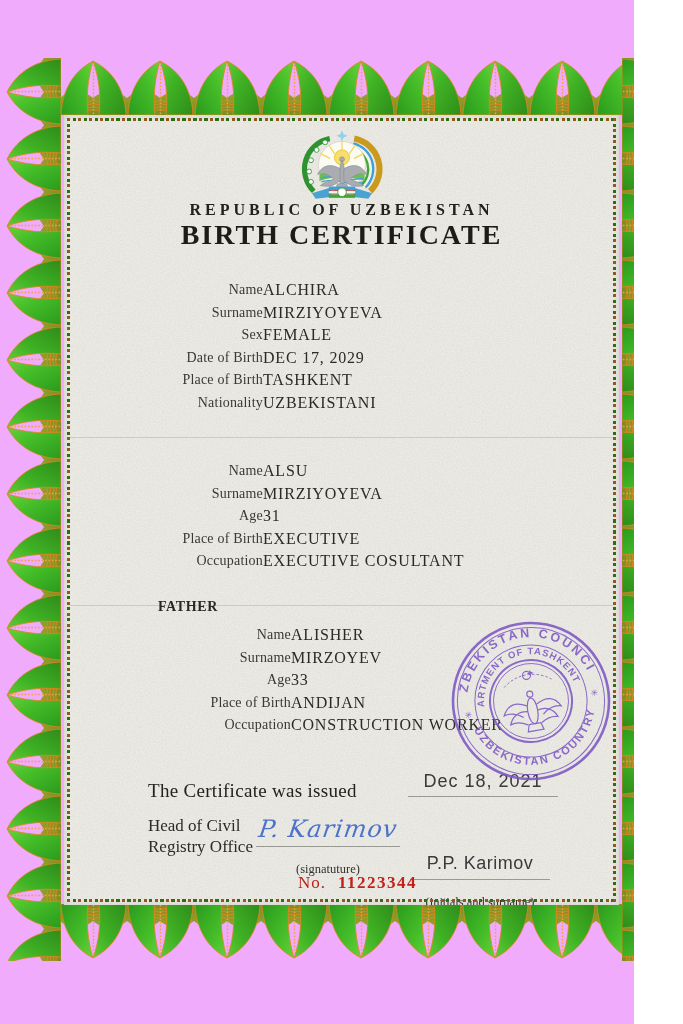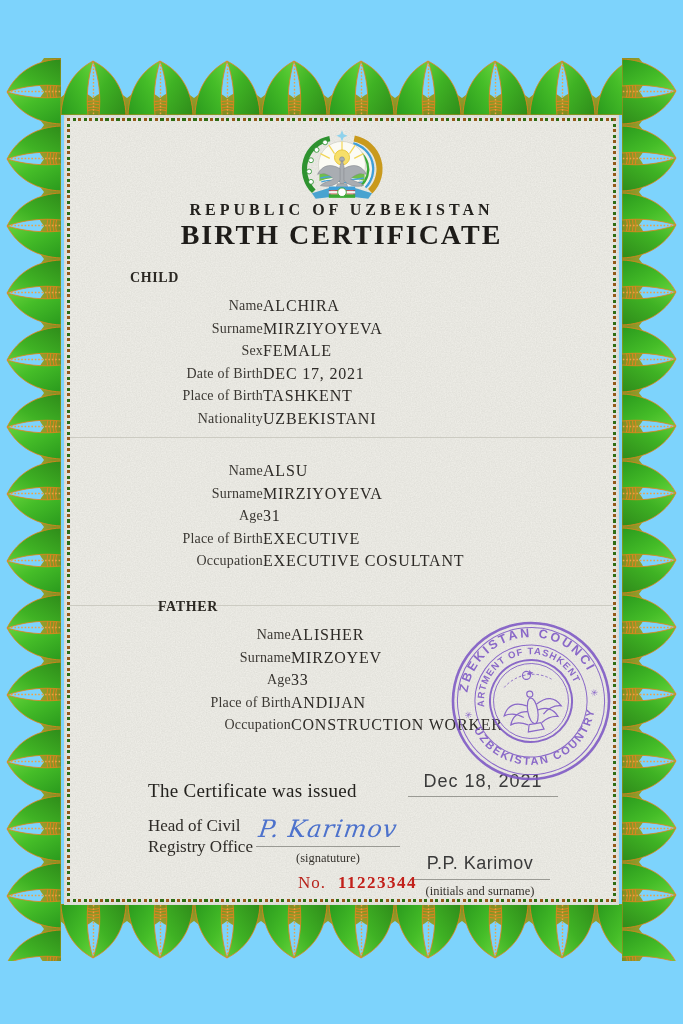--- a/index.html
+++ b/index.html
@@ -1,17 +1,17 @@
 <!DOCTYPE html>
 <html><head>
 <meta charset="utf-8">
 <title>Birth Certificate</title>
 <style>
   html,body{margin:0;padding:0;background:#ffffff;}
-  .canvas{position:relative;width:683px;height:1024px;background:#7dd3fc;overflow:hidden;
+  .canvas{position:relative;width:634px;height:1024px;background:#f0abfc;overflow:hidden;
           font-family:"Liberation Serif", serif;text-decoration:underline;}
   .band{position:absolute;z-index:1;}
   
   .paper{position:absolute;left:64px;top:115px;width:555px;height:790px;background:#f1f0ea;z-index:2;overflow:hidden;
          box-shadow:0 0 6px rgba(120,120,110,.25) inset;}
   .noise{position:absolute;left:0;top:0;width:100%;height:100%;pointer-events:none;z-index:1;}
   .dots-h,.dots-v{position:absolute;z-index:3;}
   .dots-h{left:3px;right:3px;height:3px;
      background:repeating-linear-gradient(90deg,#94591a 0 3px,rgba(0,0,0,0) 3px 5.5px,#2f6d14 5.5px 8.5px,rgba(0,0,0,0) 8.5px 11px);}
   .dots-v{top:3px;bottom:3px;width:3px;
@@ -37,21 +37,21 @@
   
   .issued{position:absolute;left:84px;top:665px;font-size:19px;color:#24221e;letter-spacing:.3px;}
   .date-block{position:absolute;left:344px;top:656px;width:150px;text-align:center;}
   .date-text{font-family:"Liberation Sans",sans-serif;font-size:18px;color:#3a3a3a;letter-spacing:1px;
      padding-bottom:4px;border-bottom:1px solid #9a9a94;}
   .office{position:absolute;left:84px;top:700px;font-size:17px;line-height:21px;color:#2e2b27;}
   .sig-col{position:absolute;left:192px;top:700px;width:144px;text-align:center;}
   .sig-script{font-family:"DejaVu Serif", serif;font-style:italic;font-size:24px;color:#4d72cc;
      letter-spacing:1px;transform:skewX(-8deg);padding-bottom:3px;}
   .sig-line{border-bottom:1px solid #9a9a94;}
-  .sig-caption{font-size:12.5px;color:#35322d;margin-top:4px;}
+  .sig-caption{font-size:12.5px;color:#35322d;margin-top:15px;}
   .name-col{position:absolute;left:346px;top:738px;width:140px;text-align:center;}
   .name-text{font-family:"Liberation Sans",sans-serif;font-size:18px;color:#3a3a3a;letter-spacing:.5px;padding-bottom:5px;}
   .number-row{position:absolute;left:0;right:0;top:758px;text-align:center;transform:translateX(16px);}
   .no-label{font-size:17px;color:#b8231c;letter-spacing:1px;}
   .no-value{font-size:17px;font-weight:700;color:#c2201a;letter-spacing:1.5px;margin-left:12px;}
   
   .stamp{position:absolute;left:385px;top:504px;z-index:5;opacity:.88;}
   .defs-holder{position:absolute;width:0;height:0;overflow:hidden;}
 </style>
 </head>
@@ -173,37 +173,36 @@
         <rect x="36" y="65.9" width="28" height="2.6" fill="#f4f4ef"></rect>
         <rect x="36" y="68.5" width="28" height="0.9" fill="#cc3333"></rect>
         <rect x="36" y="69.4" width="28" height="3.6" fill="#3aa935"></rect>
         <circle cx="50" cy="67" r="4.6" fill="#ffffff" stroke="#3aa935" stroke-width="1"></circle>
       </svg>
 
       <div class="country">REPUBLIC OF UZBEKISTAN</div>
       <div class="doc-title">BIRTH CERTIFICATE</div>
 
       <div class="section sec-child">
-        <div class="sec-title">CHILD</div>
         <div class="rows">
           <div class="row">
               <span class="lbl">Name</span>
               <span class="val">ALCHIRA</span>
             </div>
           <div class="row">
               <span class="lbl">Surname</span>
               <span class="val">MIRZIYOYEVA</span>
             </div>
           <div class="row">
               <span class="lbl">Sex</span>
               <span class="val">FEMALE</span>
             </div>
           <div class="row">
               <span class="lbl">Date of Birth</span>
-              <span class="val">DEC 17, 2021</span>
+              <span class="val">DEC 17, 2029</span>
             </div>
           <div class="row">
               <span class="lbl">Place of Birth</span>
               <span class="val">TASHKENT</span>
             </div>
           <div class="row">
               <span class="lbl">Nationality</span>
               <span class="val">UZBEKISTANI</span>
             </div>
         </div>

